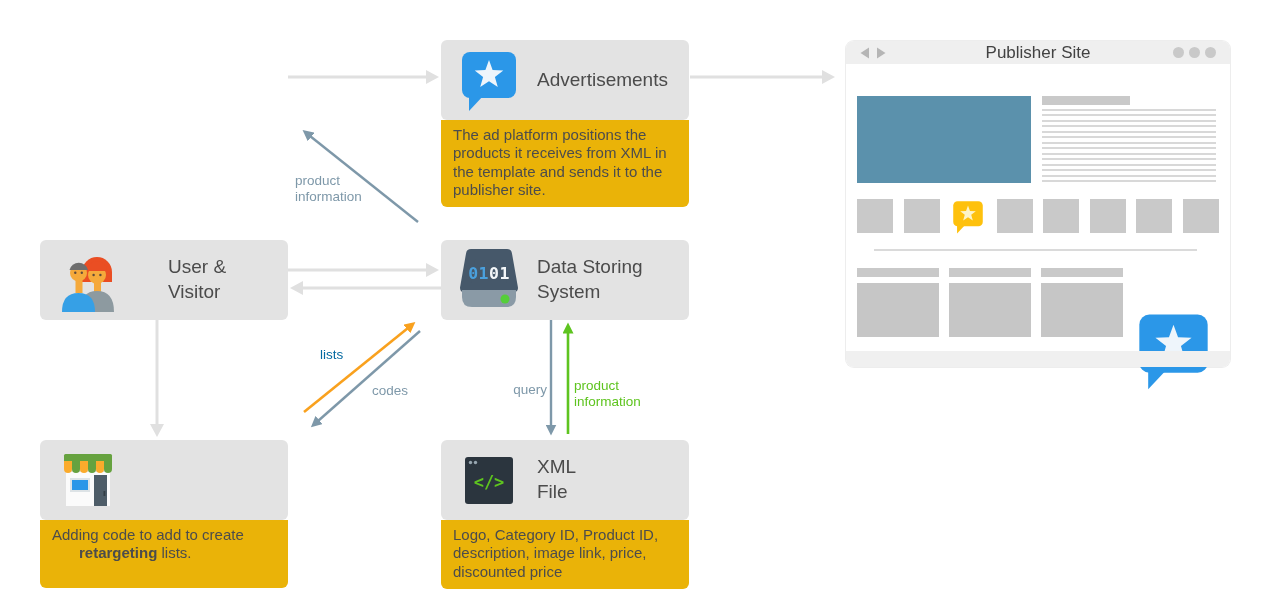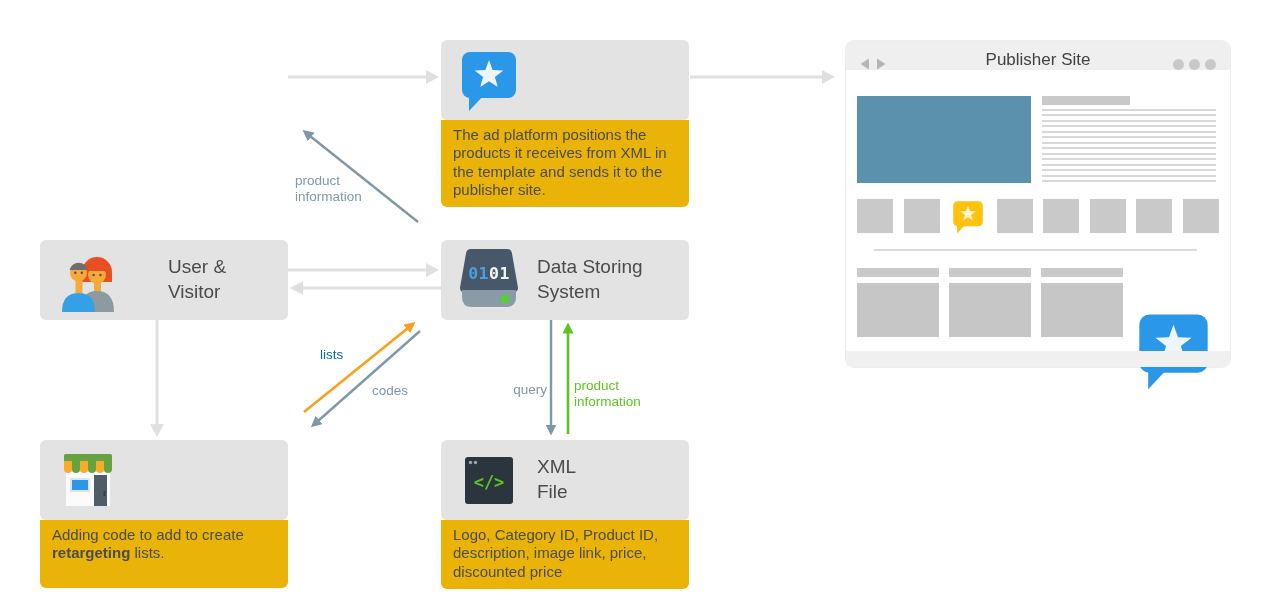--- a/index.html
+++ b/index.html
@@ -13,36 +13,36 @@
     display:flex;align-items:center;
   }
   .node .icon{margin-left:16px;width:64px;height:64px;flex:none;display:block;}
   .node .label{
     margin-left:16px;font-size:19px;color:#4b4b4b;line-height:1.3;white-space:pre-line;
   }
   .caption{
     position:absolute;width:248px;background:#eab308;border-radius:0 0 6px 6px;
     font-size:15px;color:#4c4c4c;line-height:1.22;padding:6px 12px 8px 12px;box-sizing:border-box;
   }
-  .caption b{font-weight:bold;}
+  .caption b{font-weight:bold;margin-left:27px;}
   
   .edge-label{position:absolute;font-size:13.5px;line-height:1.18;}
   .c-bluegray{color:#7e98a9;}
   .c-orange{color:#0369a1;}
   .c-green{color:#5ec41f;}
   
   .arrows{position:absolute;left:0;top:0;pointer-events:none;}
   
   .browser{
     position:absolute;left:846px;top:41px;width:384px;height:326px;background:#ffffff;
     border-radius:8px;box-shadow:0 0 0 1px #ededed;
   }
   .chrome{
-    height:29px;background:#efefef;border-radius:8px 8px 0 0;
-    display:flex;align-items:flex-end;padding:0 14px;position:relative;box-sizing:border-box;
+    height:23px;background:#efefef;border-radius:8px 8px 0 0;
+    display:flex;align-items:center;padding:0 14px;position:relative;box-sizing:border-box;
   }
   .chrome .nav{display:flex;gap:6px;align-items:center;}
   .chrome .title{
     position:absolute;left:0;right:0;text-align:center;font-size:17px;color:#424242;pointer-events:none;
   }
   .chrome .dots{margin-left:auto;display:flex;gap:5px;position:relative;}
   .chrome .dots span{width:11px;height:11px;border-radius:50%;background:#c9c9c9;display:block;}
   .hero{position:absolute;left:11px;top:55px;width:174px;height:87px;background:#5b91ac;}
   .headline{position:absolute;left:196px;top:55px;width:88px;height:9px;background:#c9c9c9;}
   .textlines{
@@ -91,20 +91,21 @@
     <line x1="568" y1="434" x2="568" y2="332" stroke="#5ec41f" stroke-width="2.6" marker-end="url(#mGreen)"></line>
   </svg>
 
 
   <div class="node" style="left:441px;top:40px;">
     <svg class="icon" viewBox="0 0 64 64">
       <rect x="5" y="4" width="54" height="46" rx="8" fill="#2b97e8"></rect>
       <polygon points="12,47 27,47 12,63" fill="#2b97e8"></polygon>
       <polygon points="32,12 35.6,22 46.3,22.4 37.9,28.9 40.8,39.1 32,33.2 23.2,39.1 26.1,28.9 17.7,22.4 28.4,22" fill="#eef5fb"></polygon>
     </svg>
+    <span class="label">Advertisements</span>
   </div>
   <div class="caption" style="left:441px;top:120px;min-height:68px;">
     <span>The ad platform positions the products it receives from XML in the template and sends it to the publisher site.</span>
   </div>
 
   <div class="node" style="left:40px;top:240px;gap:32px;">
     <svg class="icon" viewBox="0 0 64 64">
       <path d="M26 24 a15 15 0 0 1 30 0 v10 h-30 z" fill="#ea4e23"></path>
       <rect x="38" y="30" width="7" height="14" fill="#f5a93b"></rect>
       <circle cx="41" cy="27" r="9" fill="#f5a93b"></circle>

